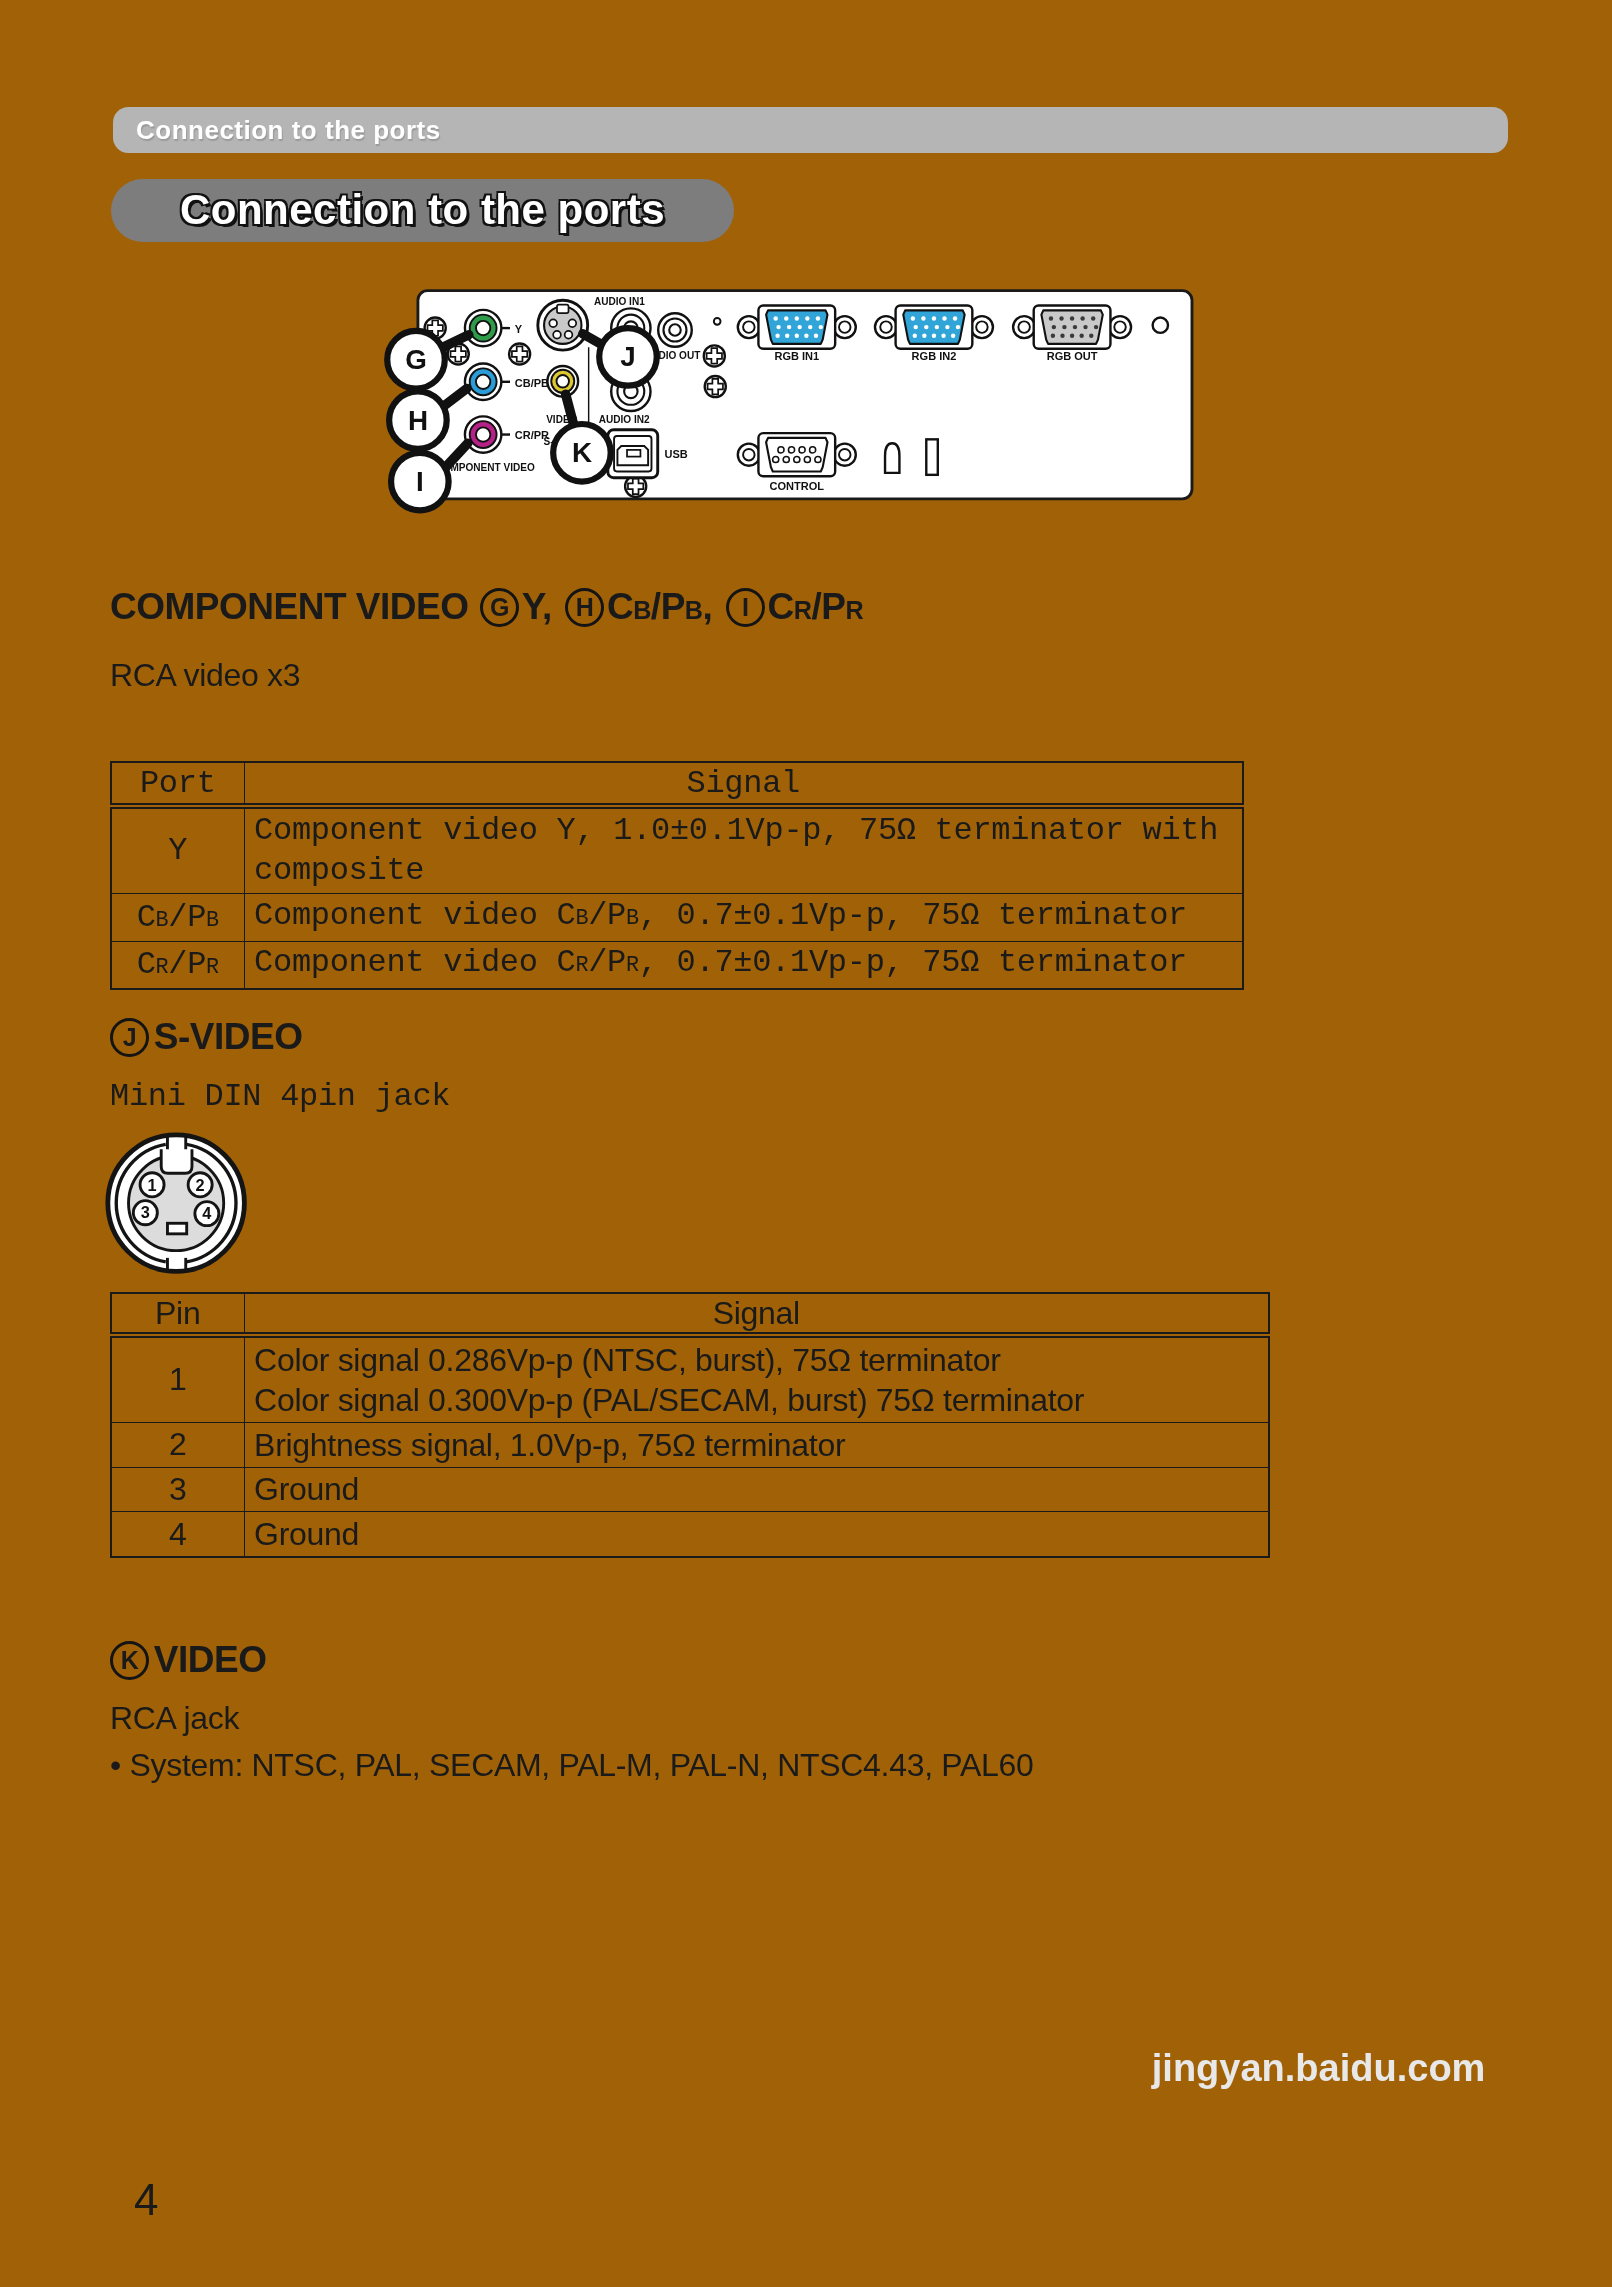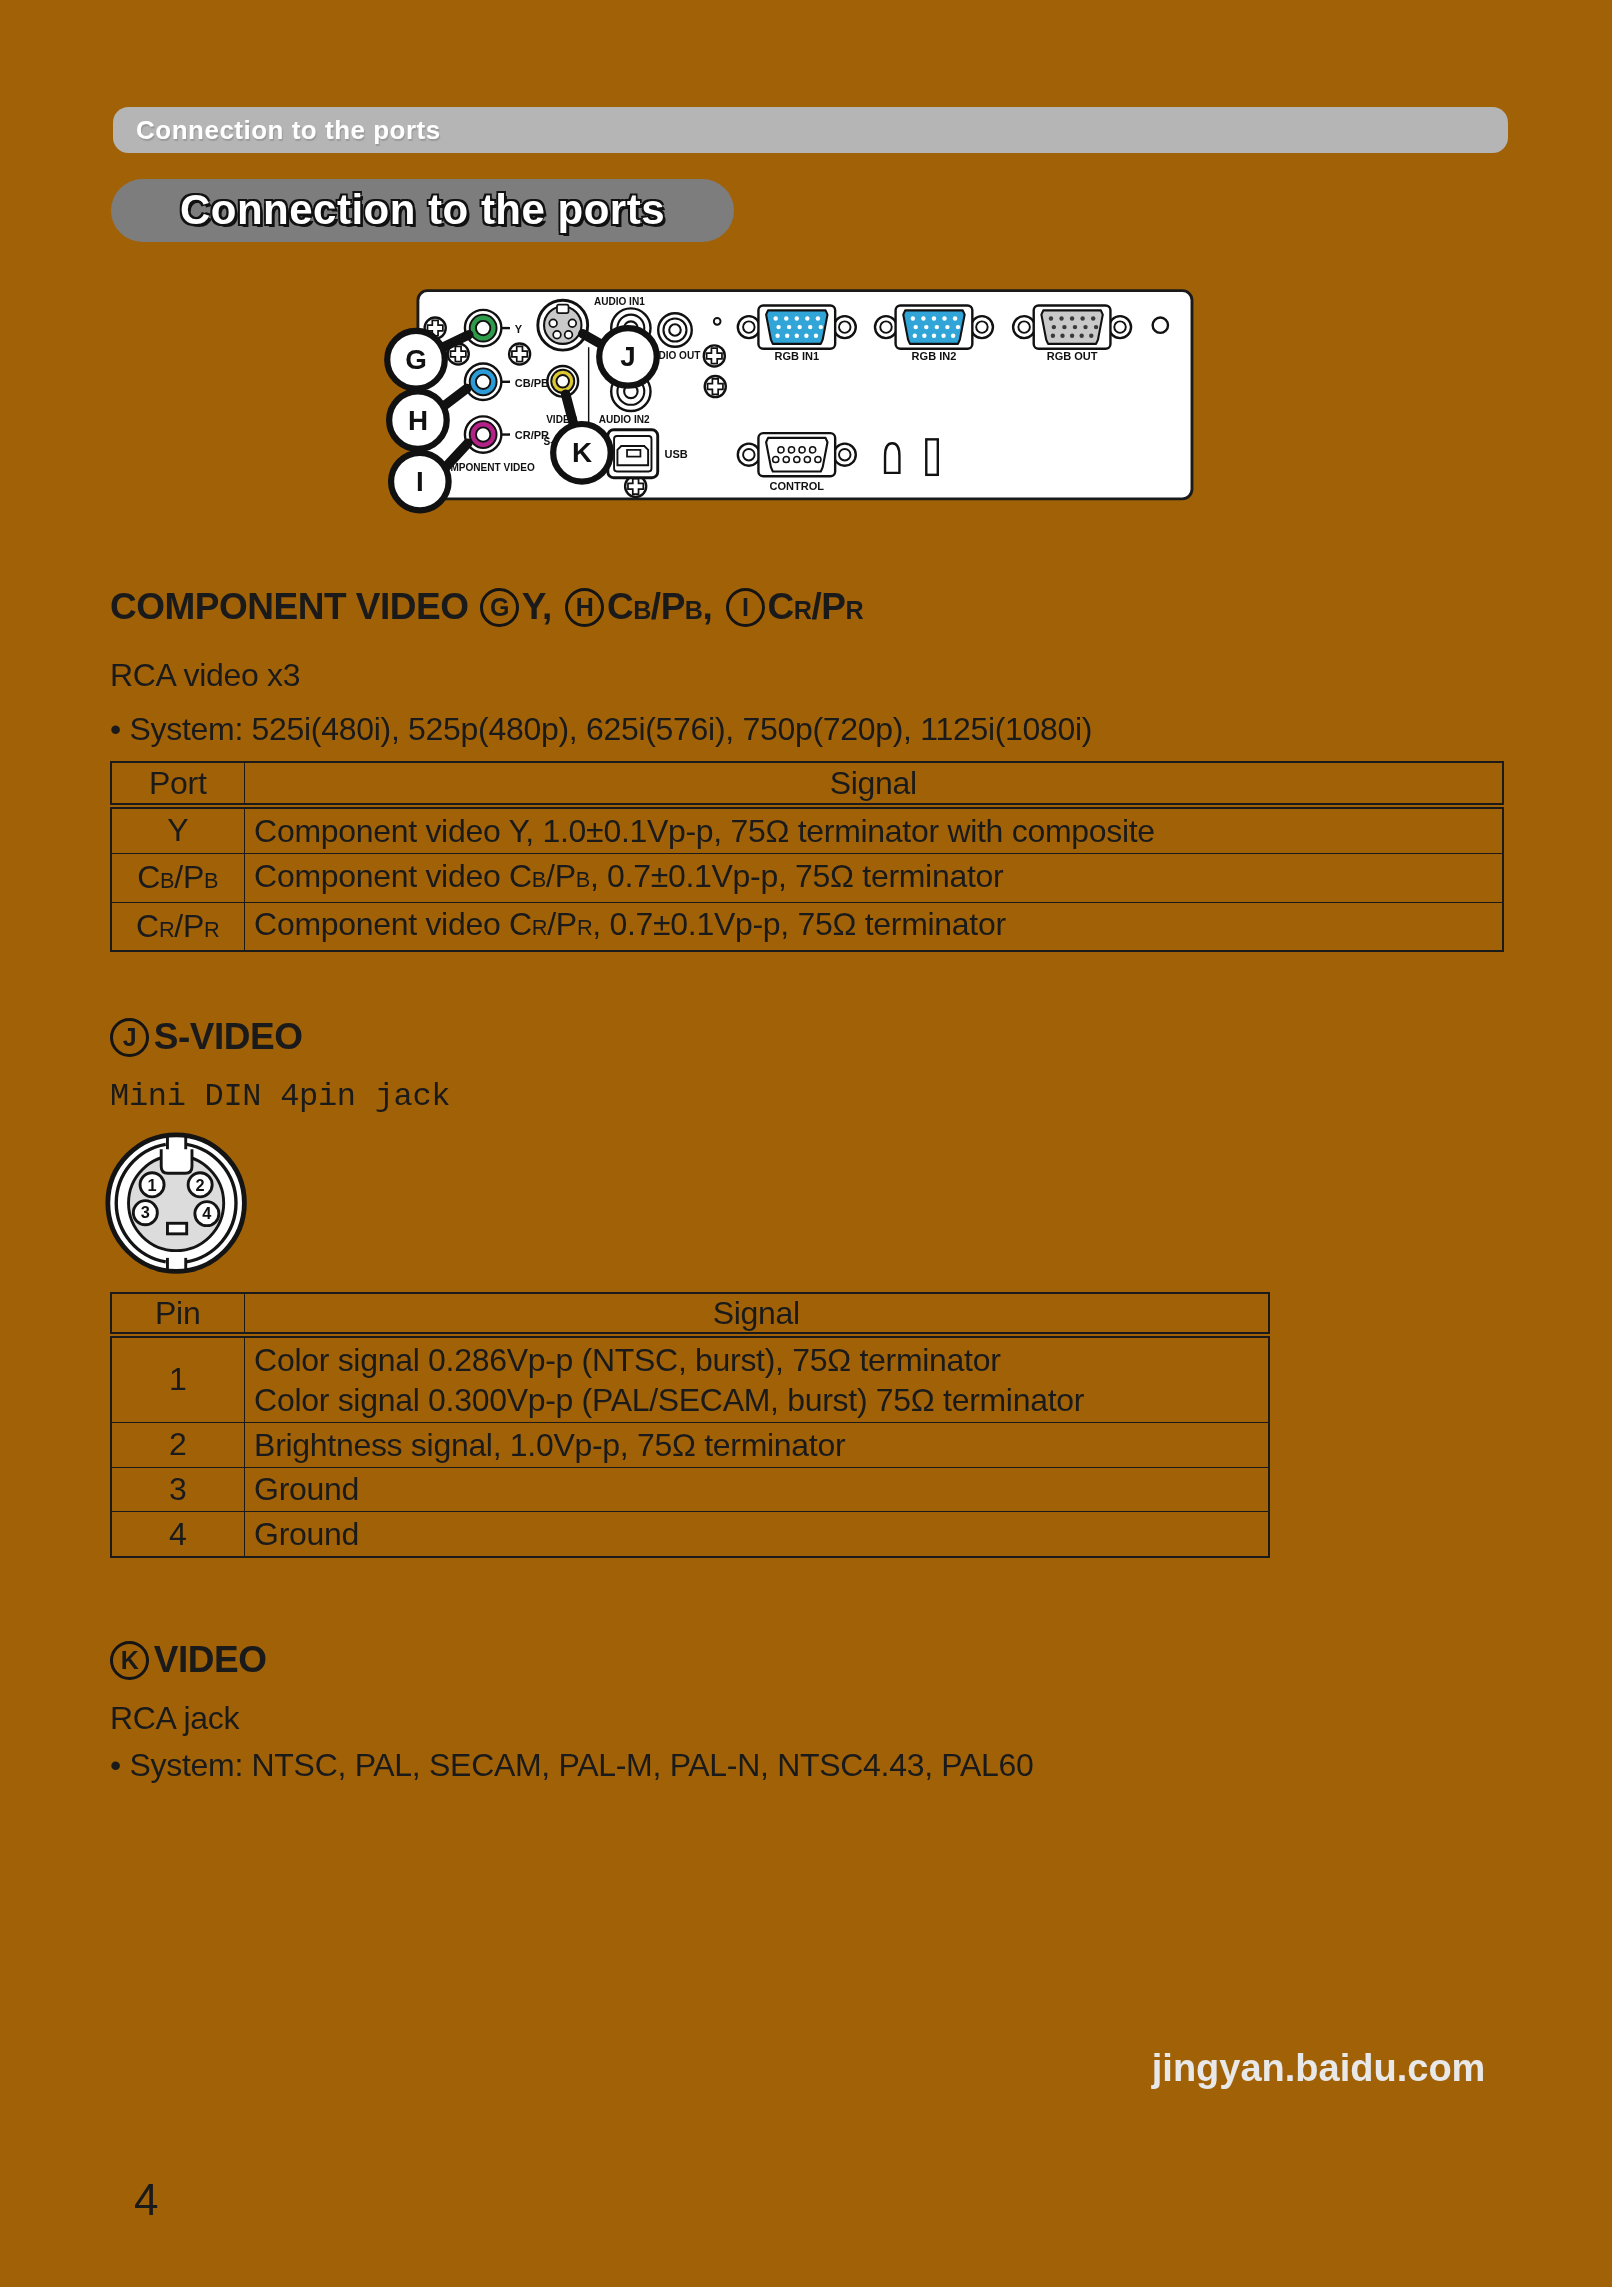--- a/index.html
+++ b/index.html
@@ -257,23 +257,22 @@
   <div class="abs h1" style="left:110px; top:586px;">
     <span>COMPONENT VIDEO</span>
     <span class="circ">G</span>
     <span class="hlabel">Y,</span>
     <span class="circ">H</span>
     <span class="hlabel">C<span class="sc">B</span>/P<span class="sc">B</span>,</span>
     <span class="circ">I</span>
     <span class="hlabel">C<span class="sc">R</span>/P<span class="sc">R</span></span>
   </div>
   <div class="abs body-text" style="left:110px; top:657px;">RCA video x3</div>
-  <div class="abs body-text" style="left:110px; top:711px;">• System: 525i(480i), 525p(480p), 625i(576i), 750p(720p), 1125i(1080i)</div>
-
-  <table class="tbl" style="left:110px; top:761px; width:1394px;">
+
+  <table class="tbl" style="left:110px; top:761px; width:1134px;font-family:Liberation Mono, monospace;">
     <colgroup>
         <col style="width:133px;">
         <col>
       </colgroup>
     <thead>
       <tr style="height:44px;">
         <th>Port</th>
         <th>Signal</th>
       </tr>
     </thead>

